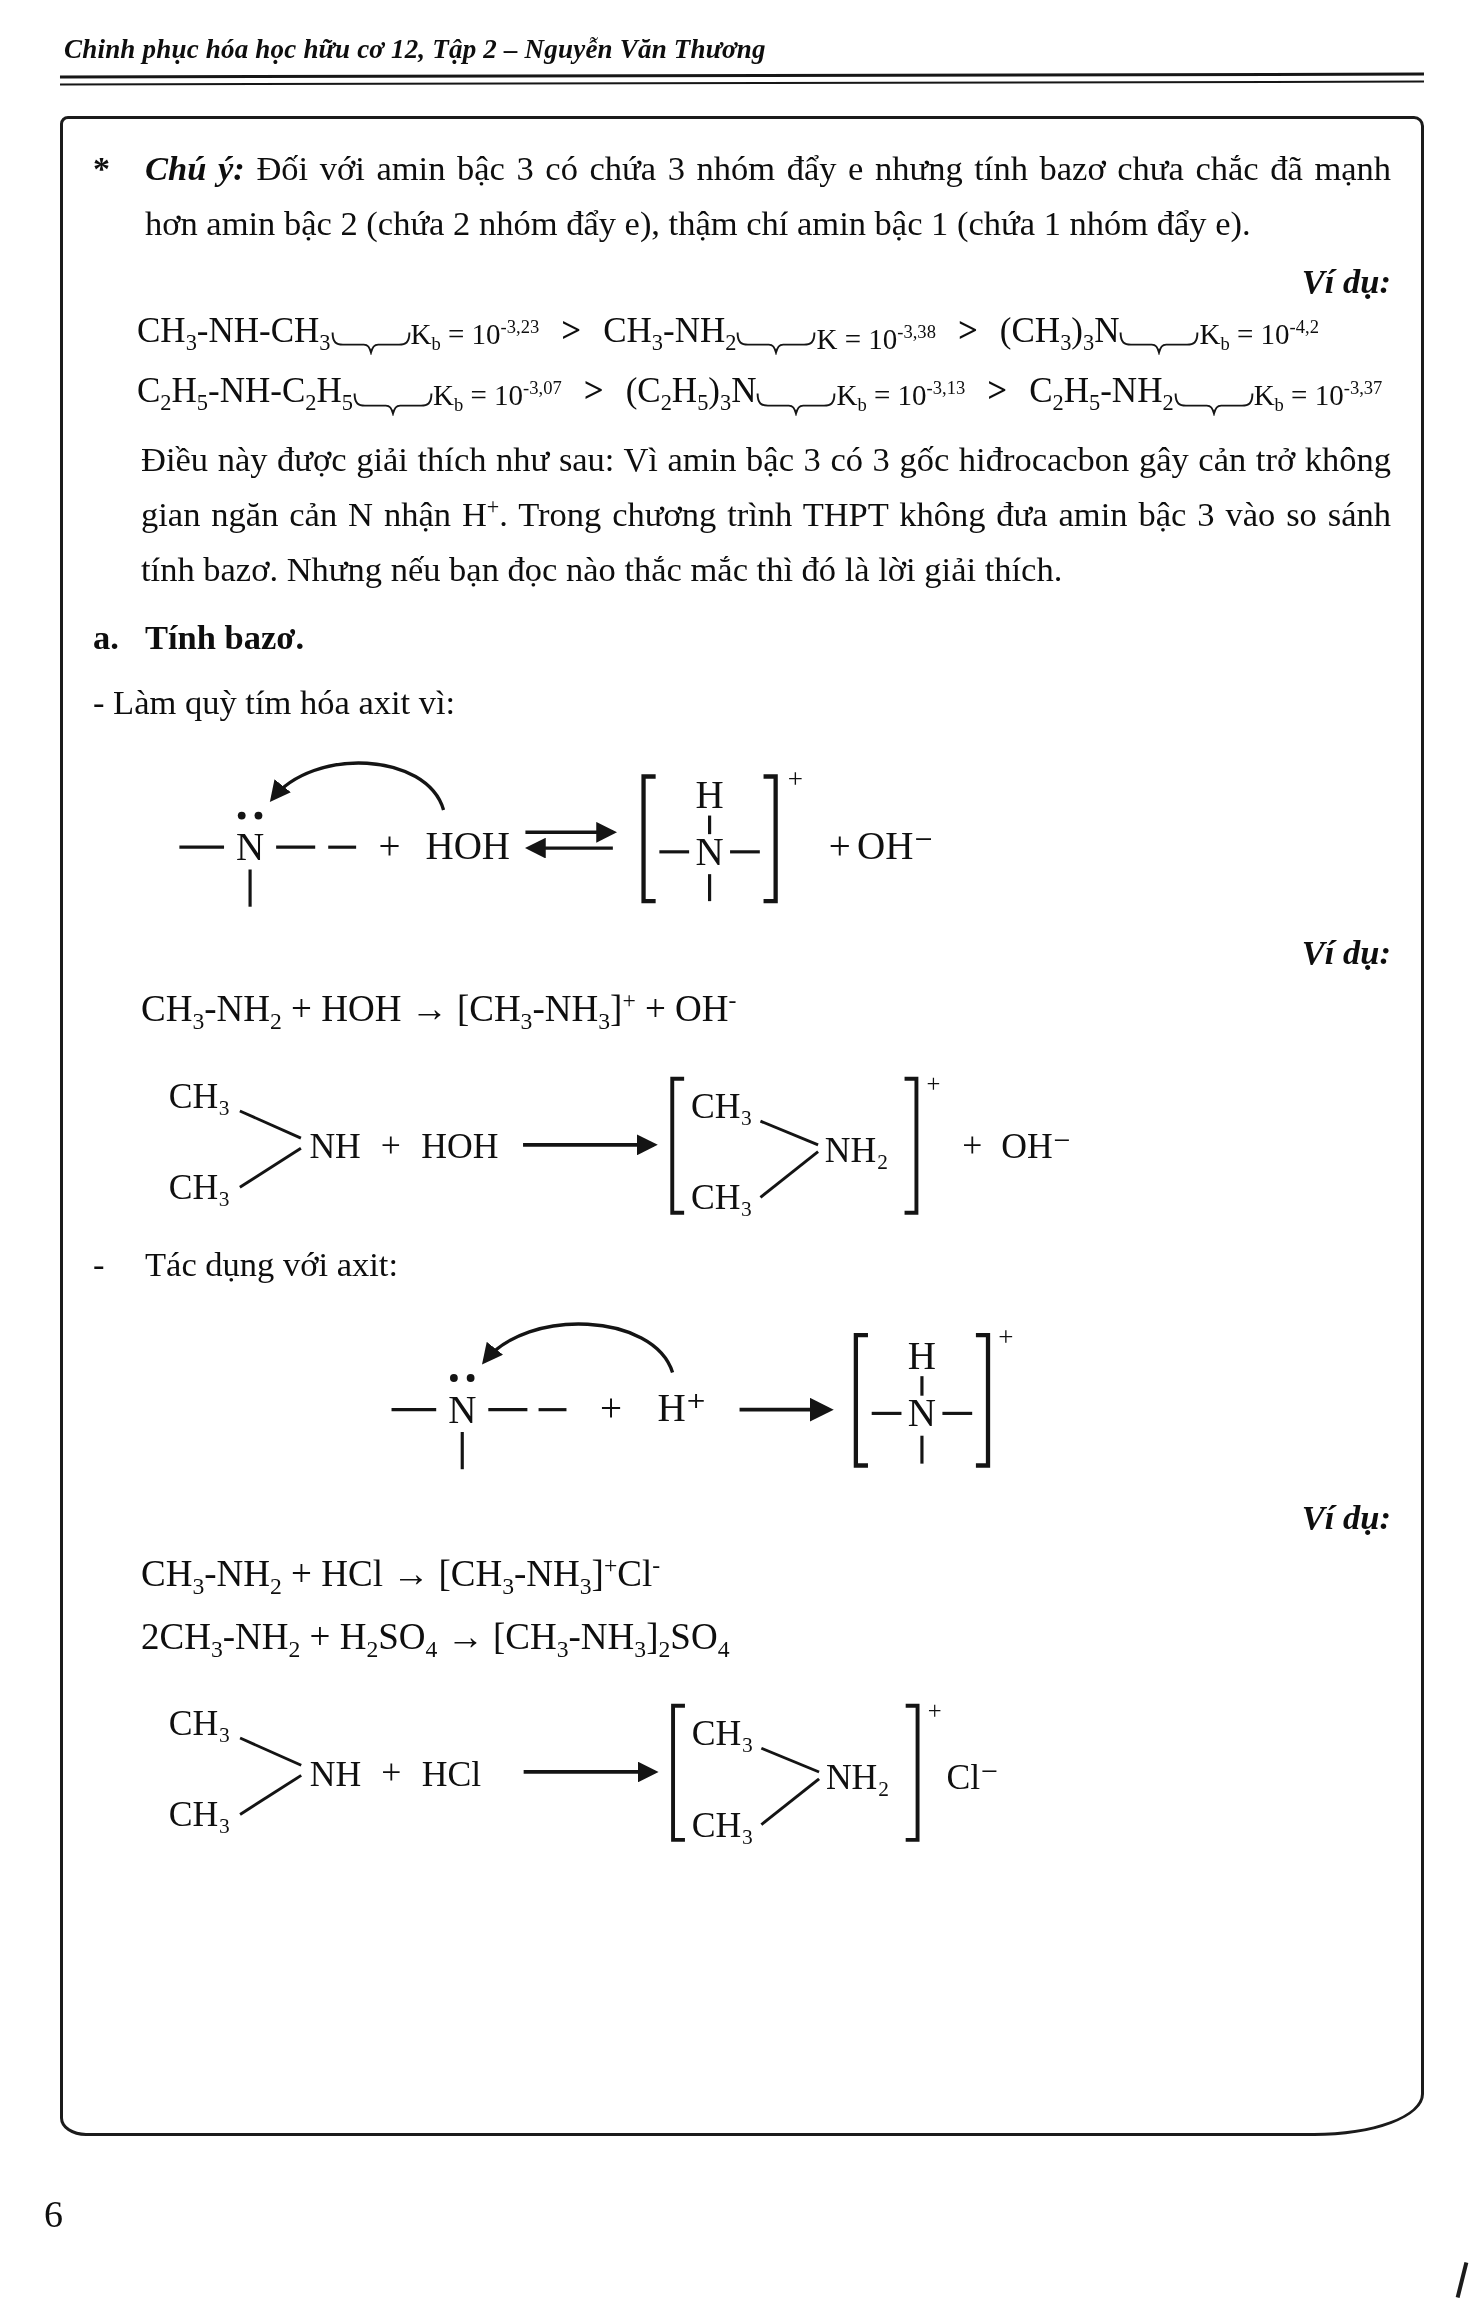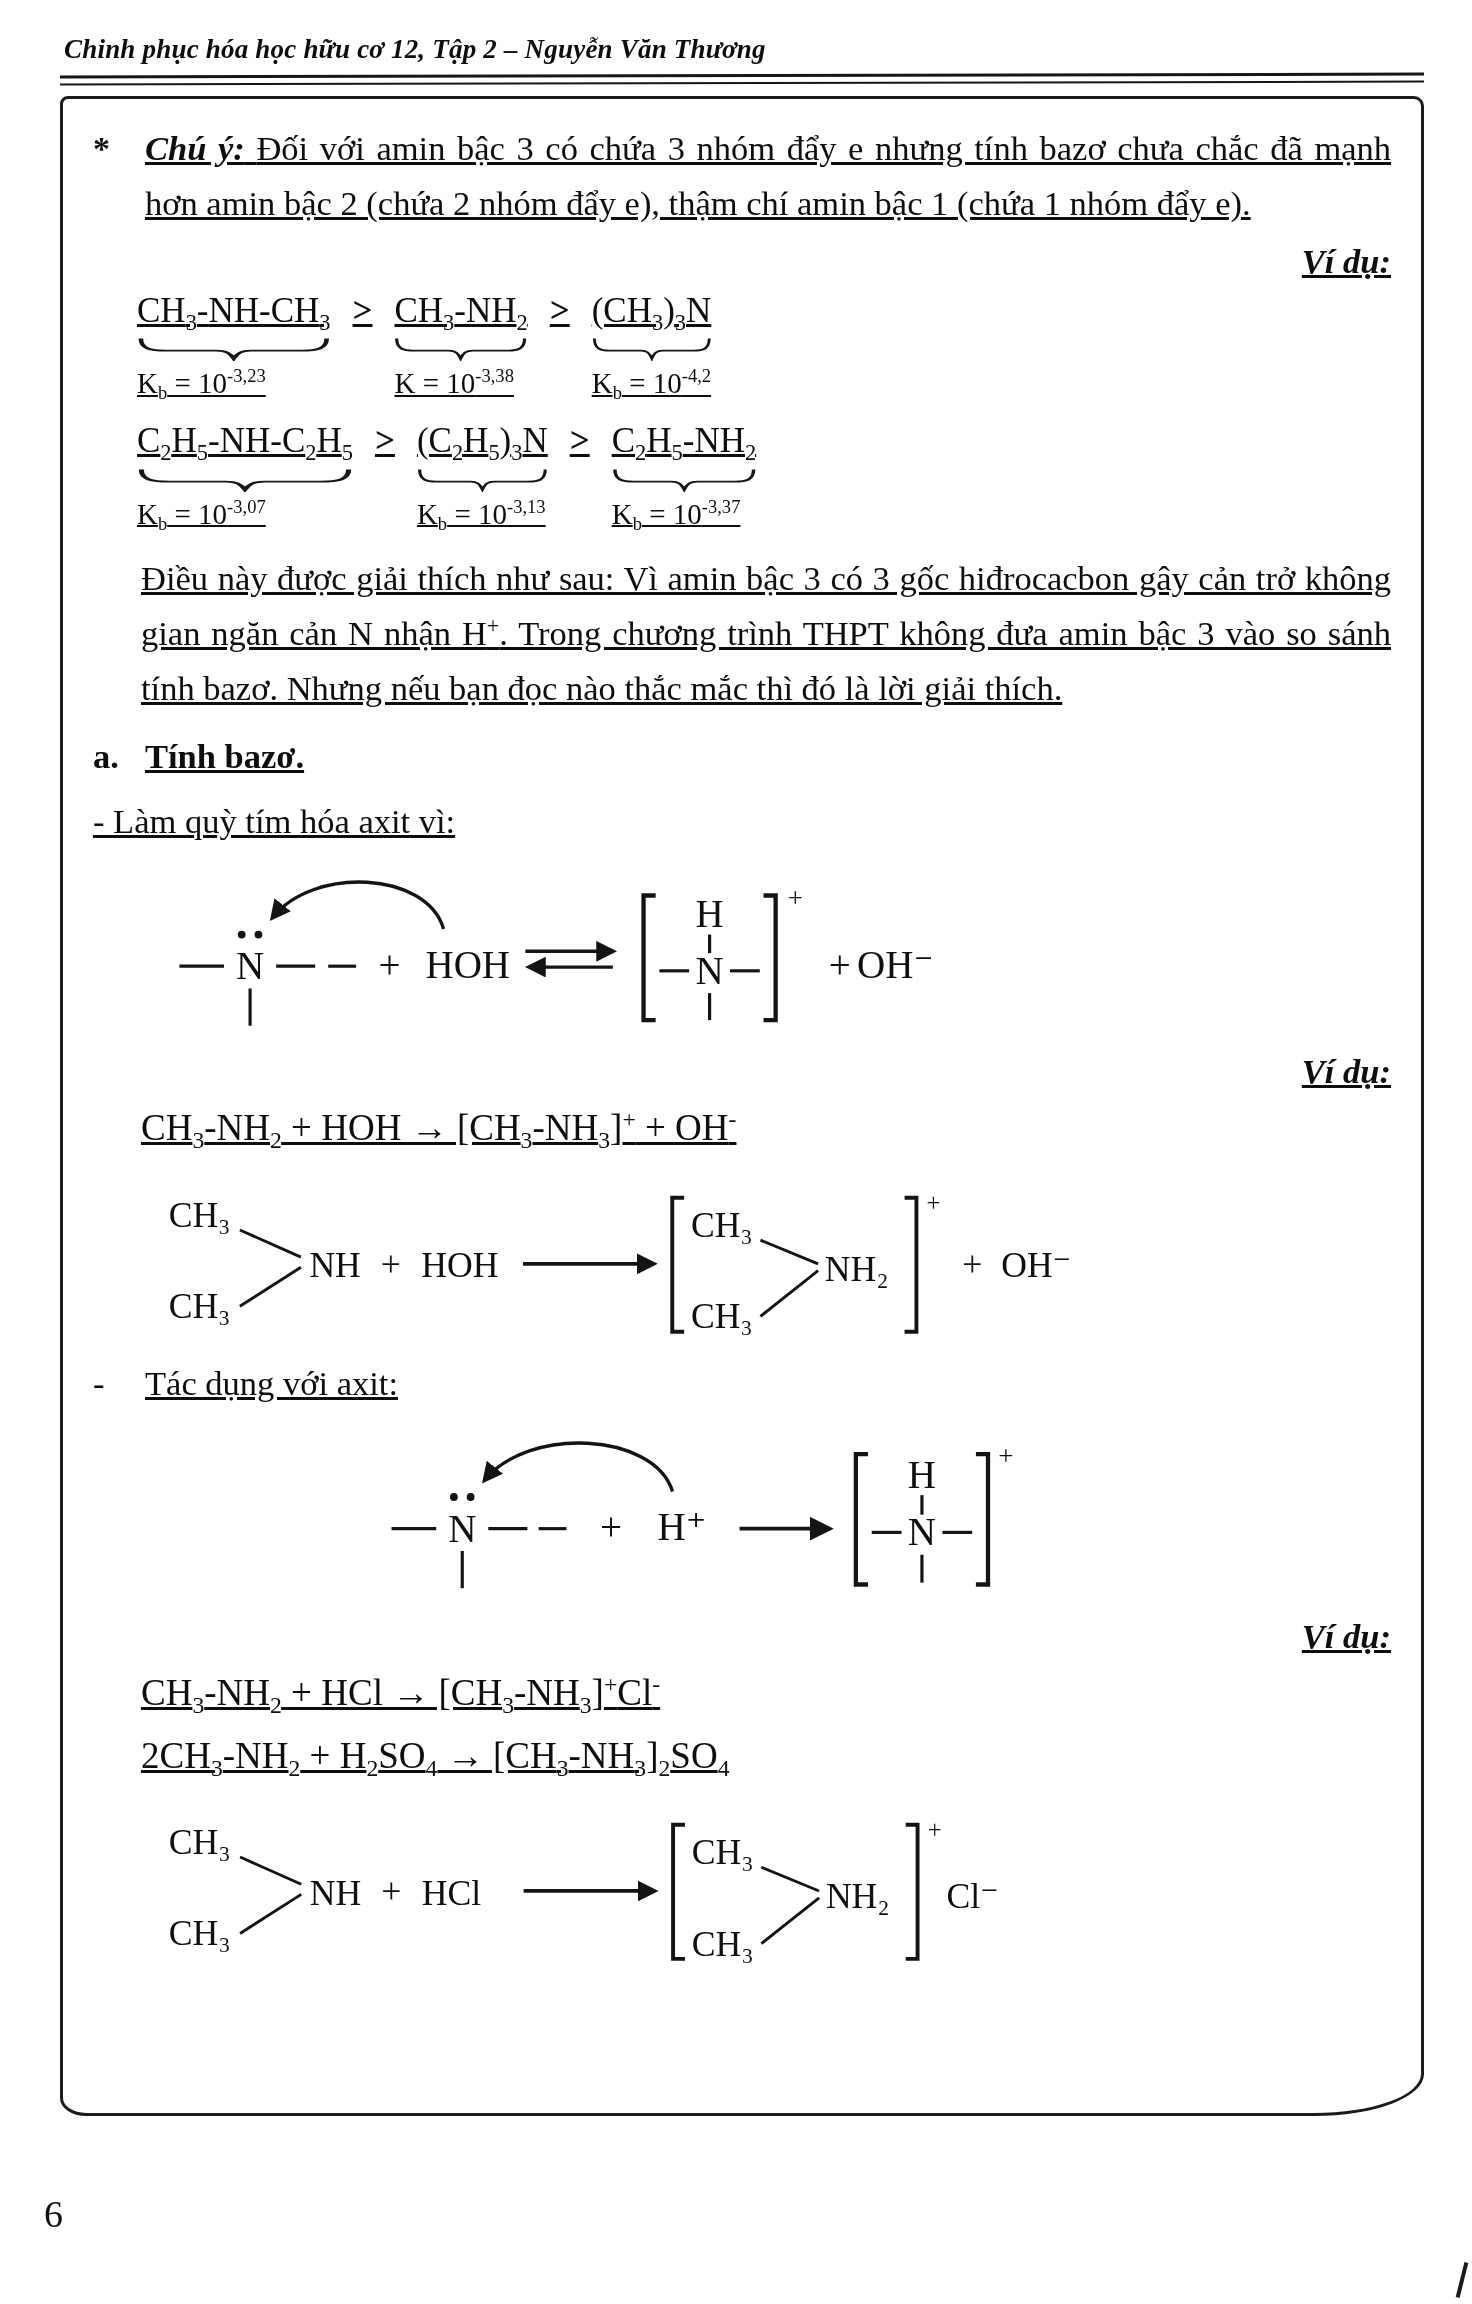--- a/index.html
+++ b/index.html
@@ -10,41 +10,41 @@
     position:relative;overflow:hidden;
   }
   .page{padding:34px 48px 0 60px;}
 
   
   .book-header{font-size:27px;font-weight:bold;font-style:italic;letter-spacing:.2px;padding-left:4px;}
   .header-rule{height:5px;border-top:3.5px solid #161616;border-bottom:2px solid #161616;margin-top:9px;transform:rotate(-.12deg);}
 
   
   .content-box{
-    margin-top:12px;
+    margin-top:32px;
     border:3.5px solid #1b1b1b;
     border-radius:8px 10px 110px 26px / 8px 10px 42px 18px;
     padding:22px 30px 26px 30px;
-    min-height:2020px;box-sizing:border-box;text-decoration:underline;
+    min-height:2020px;box-sizing:border-box;
   }
 
   p{margin:0;}
   .body-para{font-size:34.5px;line-height:1.6;text-align:justify;}
   .note-para{padding-left:52px;text-indent:-52px;}
   .star{display:inline-block;width:52px;text-indent:0;font-weight:bold;font-size:34px;}
   .bi{font-weight:bold;font-style:italic;}
   .vd-label{font-size:34.5px;margin-top:10px;text-align:right;}
   .indent{margin-left:48px;}
   .heading{font-size:34.5px;font-weight:bold;margin-top:18px;line-height:1.5;}
   .h-num{display:inline-block;width:52px;}
   .line-gap{margin-top:12px;}
 
   
   .cmp-row{display:flex;align-items:flex-start;margin-left:44px;margin-top:10px;}
-  .cmp-item{display:flex;flex-direction:column;align-items:flex-start;}
+  .cmp-item{display:flex;flex-direction:row;align-items:flex-end;}
   .cmp-formula{font-size:35px;line-height:1.15;white-space:nowrap;}
   .underbrace{width:100%;height:24px;display:block;margin-top:2px;}
   .underbrace path{stroke:#161616;stroke-width:2.4;fill:none;}
   .cmp-kb{font-size:29px;margin-top:4px;white-space:nowrap;}
   .cmp-gt{font-size:35px;font-weight:bold;padding:0 22px;line-height:1.15;}
 
   
   .equation{font-size:37px;line-height:1.45;margin-left:48px;margin-top:10px;white-space:nowrap;}
   sub{font-size:64%;}
   sup{font-size:64%;}

